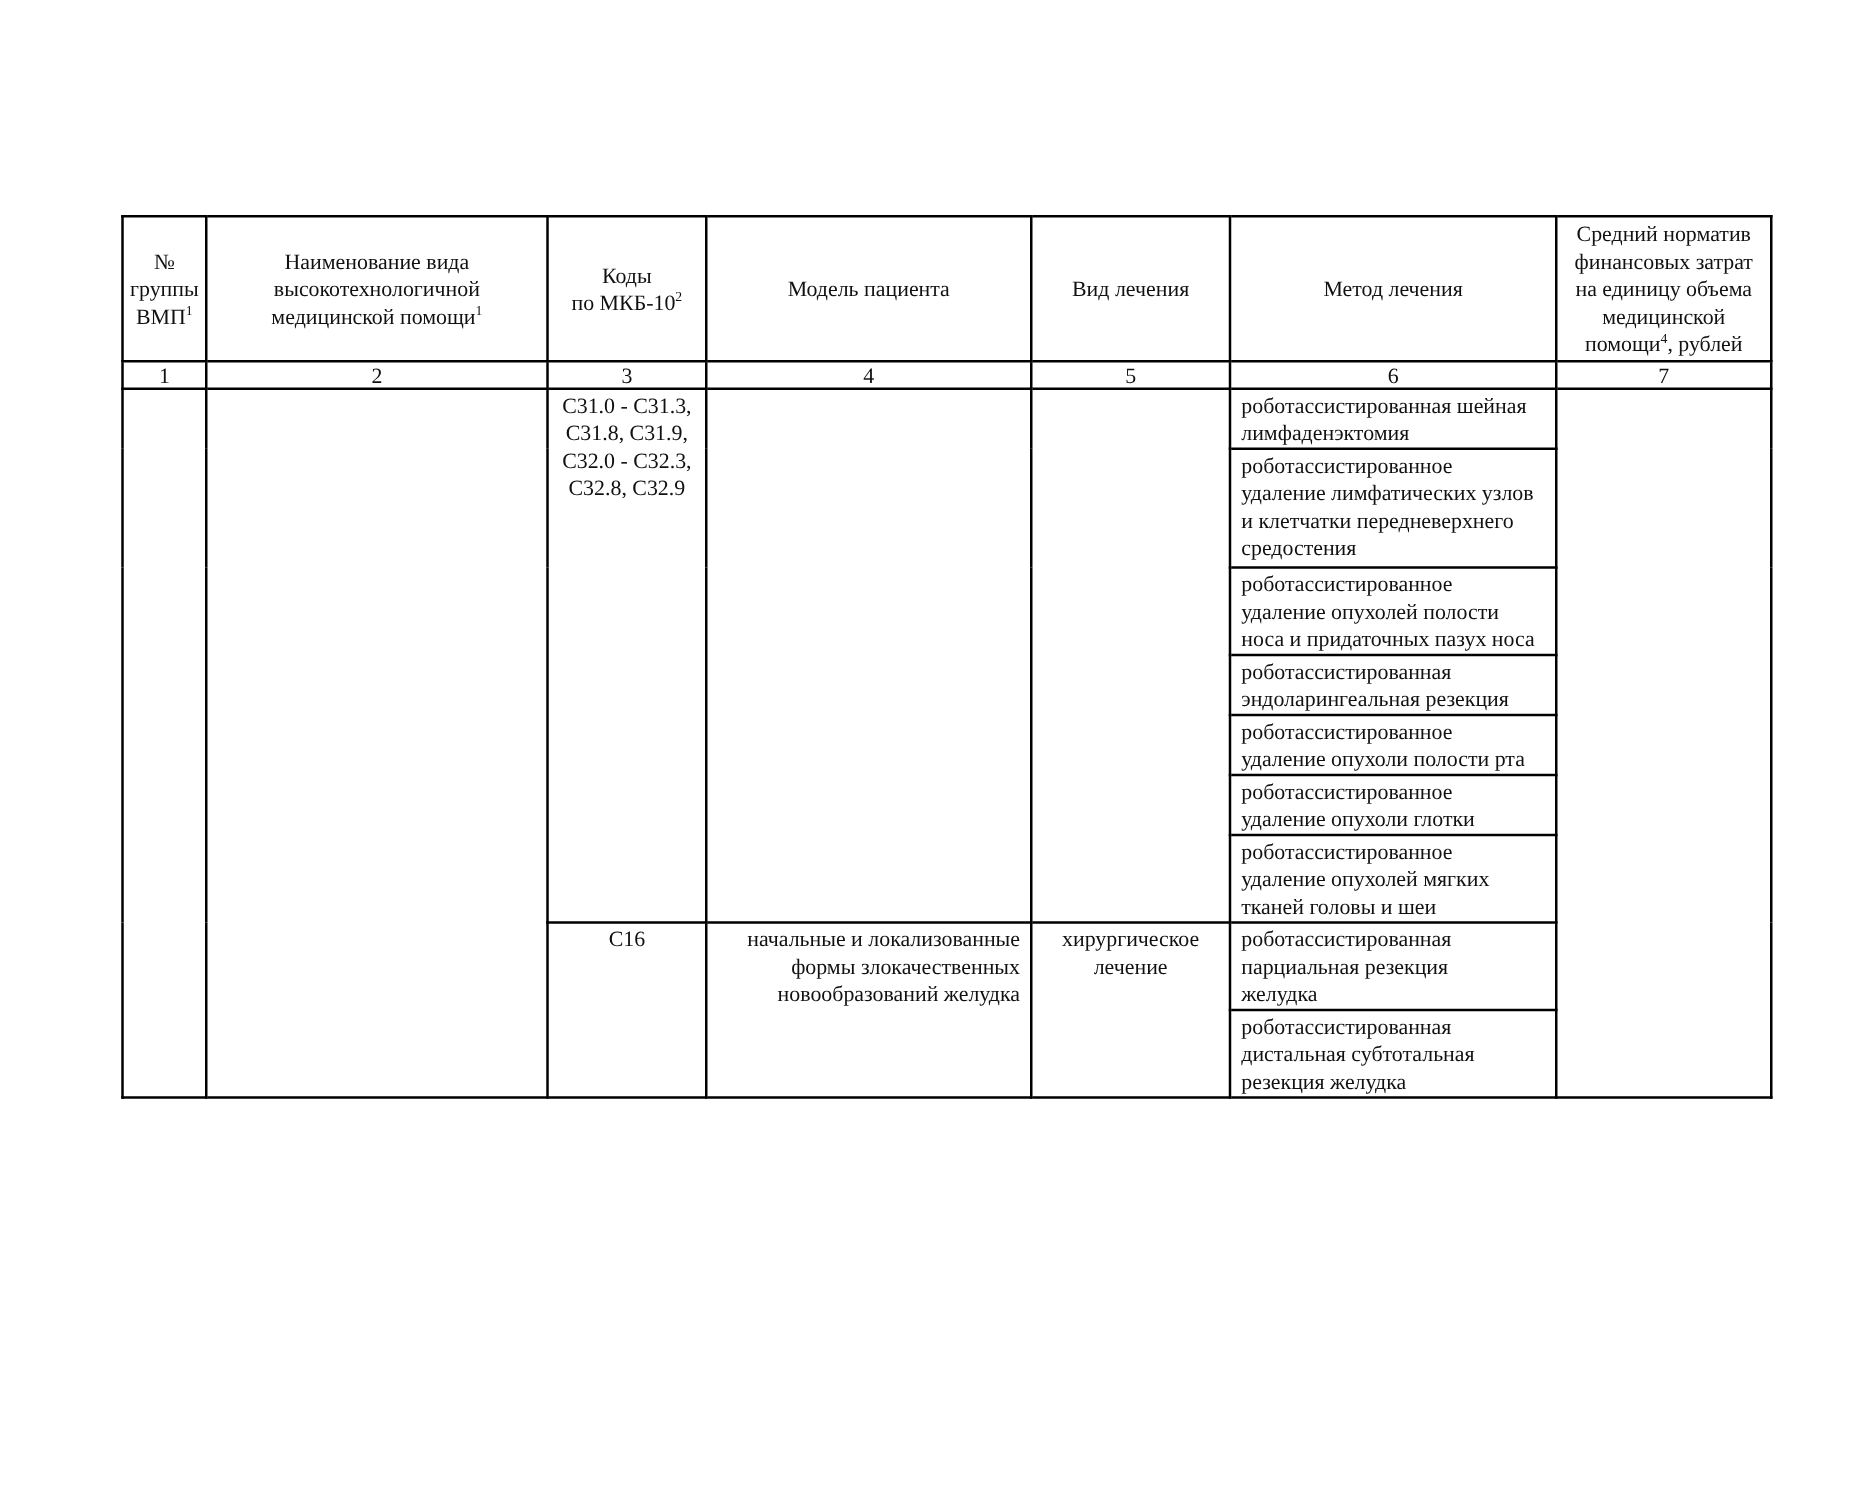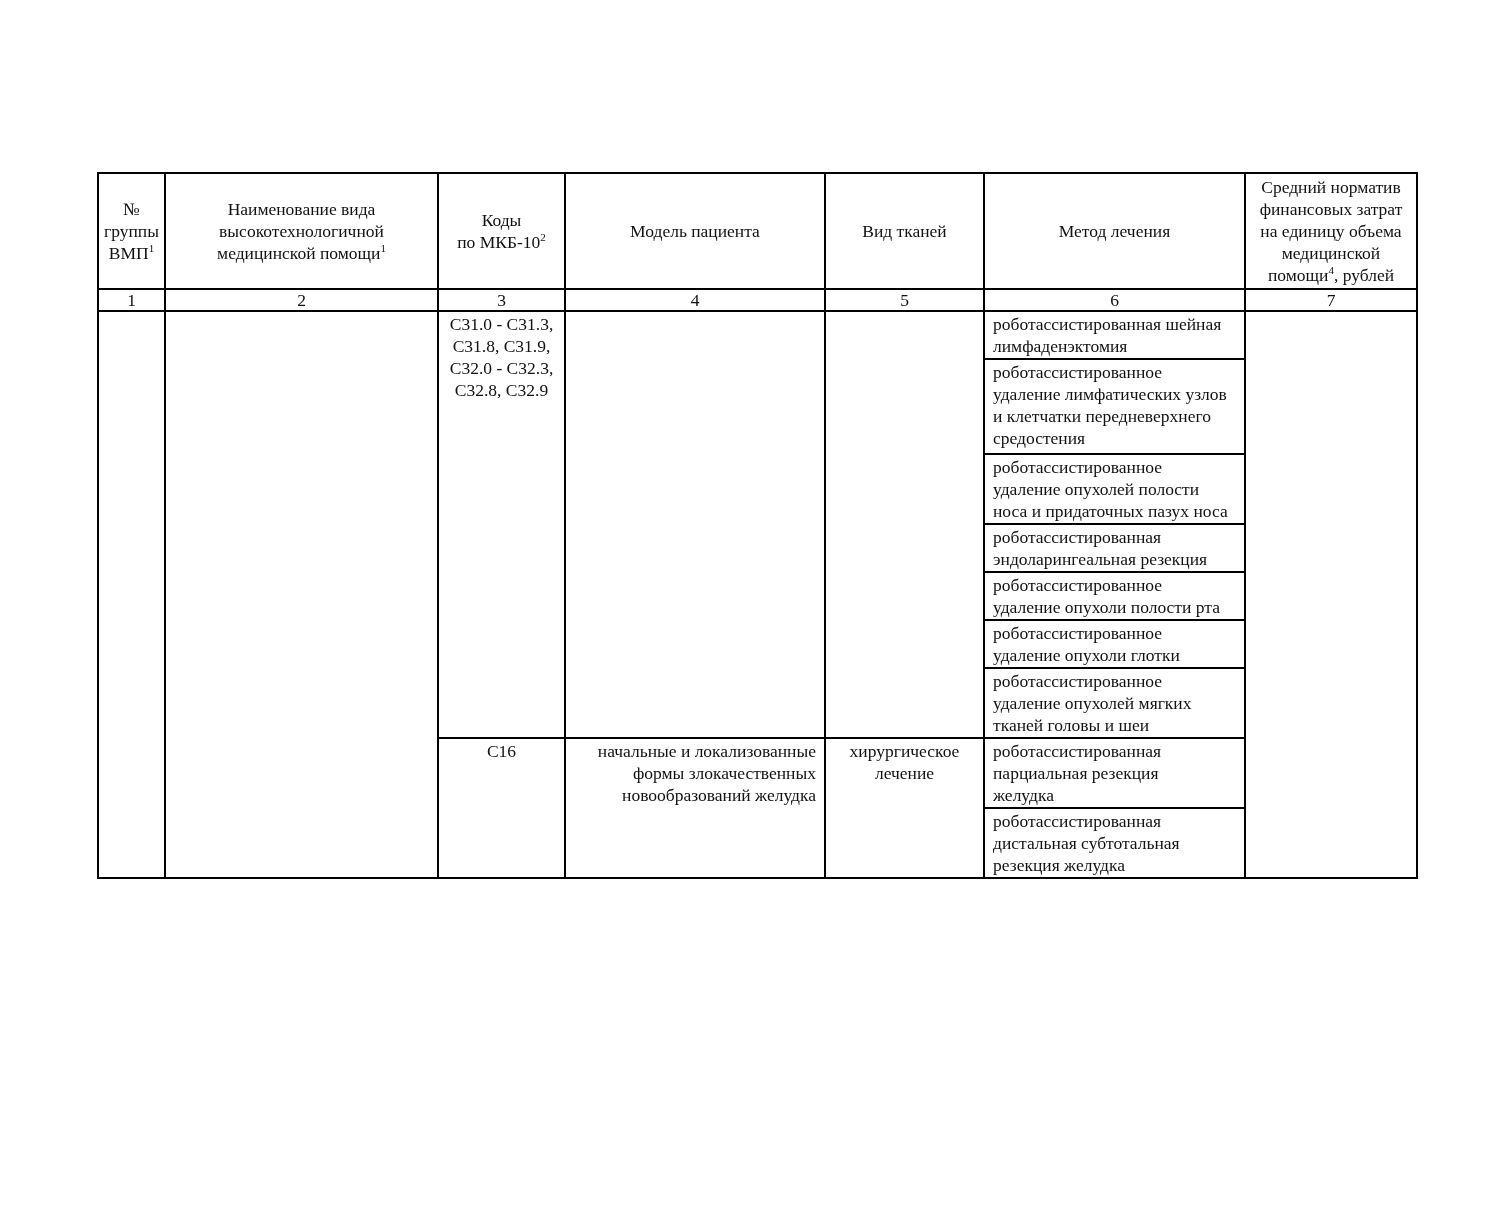--- a/index.html
+++ b/index.html
@@ -99,21 +99,21 @@
       <tr class="head-row">
         <th><span>№
 группы
 ВМП</span><sup>1</sup></th>
         <th><span>Наименование вида
 высокотехнологичной
 медицинской помощи</span><sup>1</sup></th>
         <th><span>Коды
 по МКБ-10</span><sup>2</sup></th>
         <th><span>Модель пациента</span></th>
-        <th><span>Вид тканей</span></th>
+        <th><span>Вид лечения</span></th>
         <th><span>Метод лечения</span></th>
         <th><span>Средний норматив
 финансовых затрат
 на единицу объема
 медицинской
 помощи</span><sup>4</sup><span>, рублей</span></th>
       </tr>
       <tr class="num-row">
         <td>1</td>
         <td>2</td>

